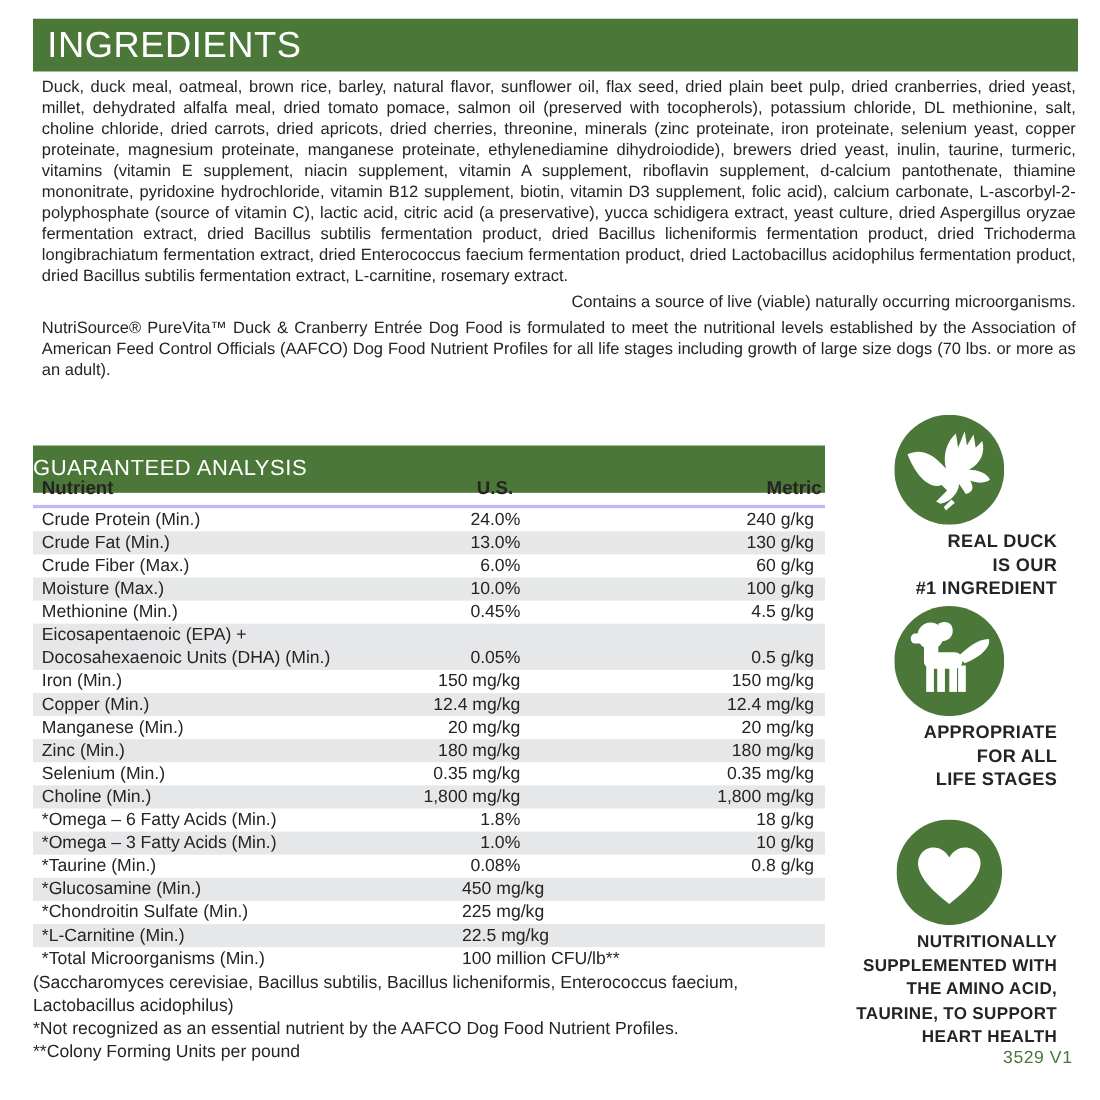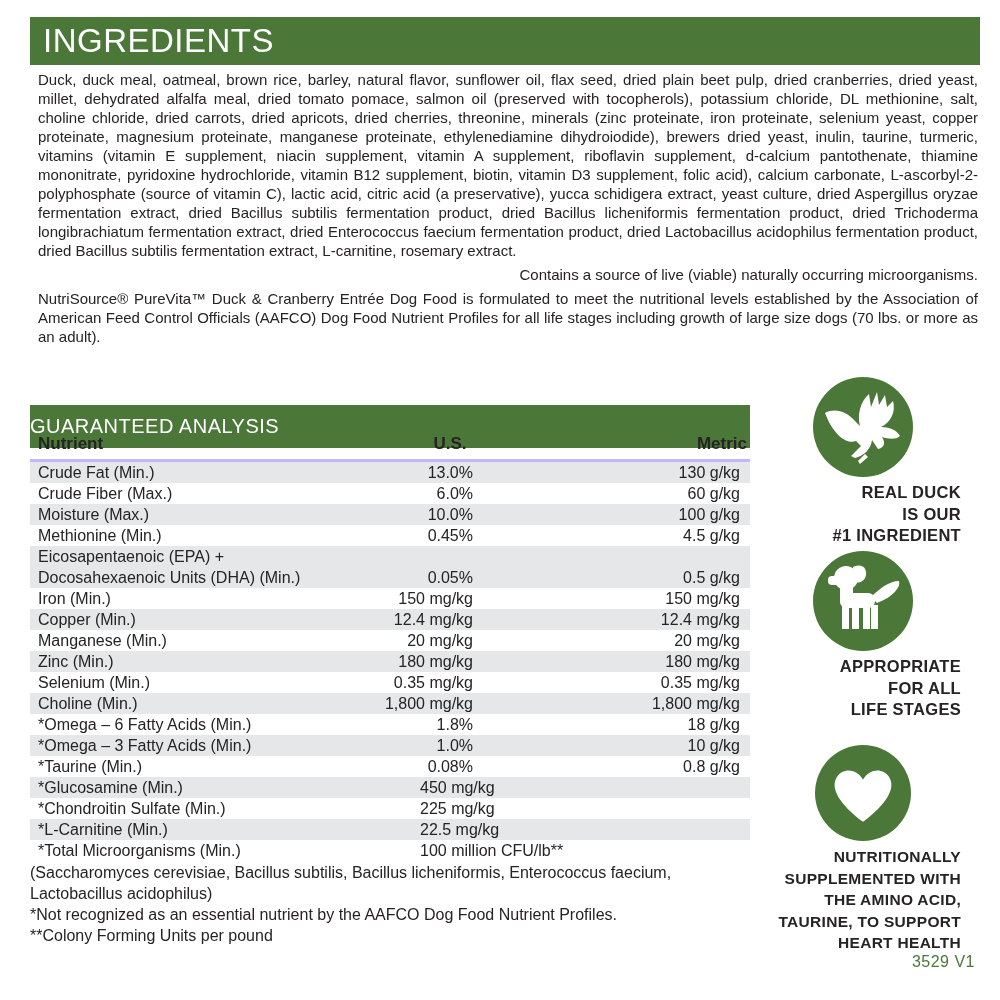--- a/index.html
+++ b/index.html
@@ -54,20 +54,27 @@
 
   <div class="bar bar-ga">GUARANTEED ANALYSIS</div>
 
   <div class="ga-table">
     <div class="ga-head">
       <span class="th-nutrient">Nutrient</span>
       <span class="th-us">U.S.</span>
       <span class="th-metric">Metric</span>
     </div>
     <div>
+        <div class="ga-row">
+          <div class="c-nutrient">
+            <div>Crude Protein (Min.)</div>
+          </div>
+          <div class="c-us">24.0%</div>
+          <div class="c-metric">240 g/kg</div>
+        </div>
         <div class="ga-row shaded">
           <div class="c-nutrient">
             <div>Crude Fat (Min.)</div>
           </div>
           <div class="c-us">13.0%</div>
           <div class="c-metric">130 g/kg</div>
         </div>
         <div class="ga-row">
           <div class="c-nutrient">
             <div>Crude Fiber (Max.)</div>

